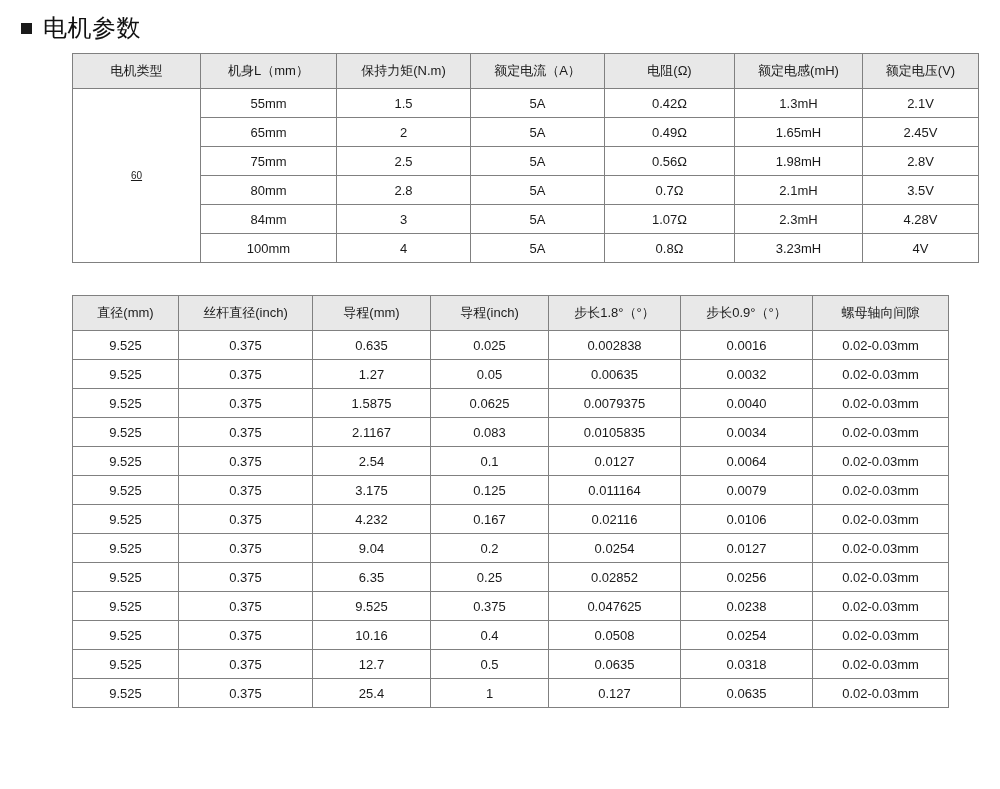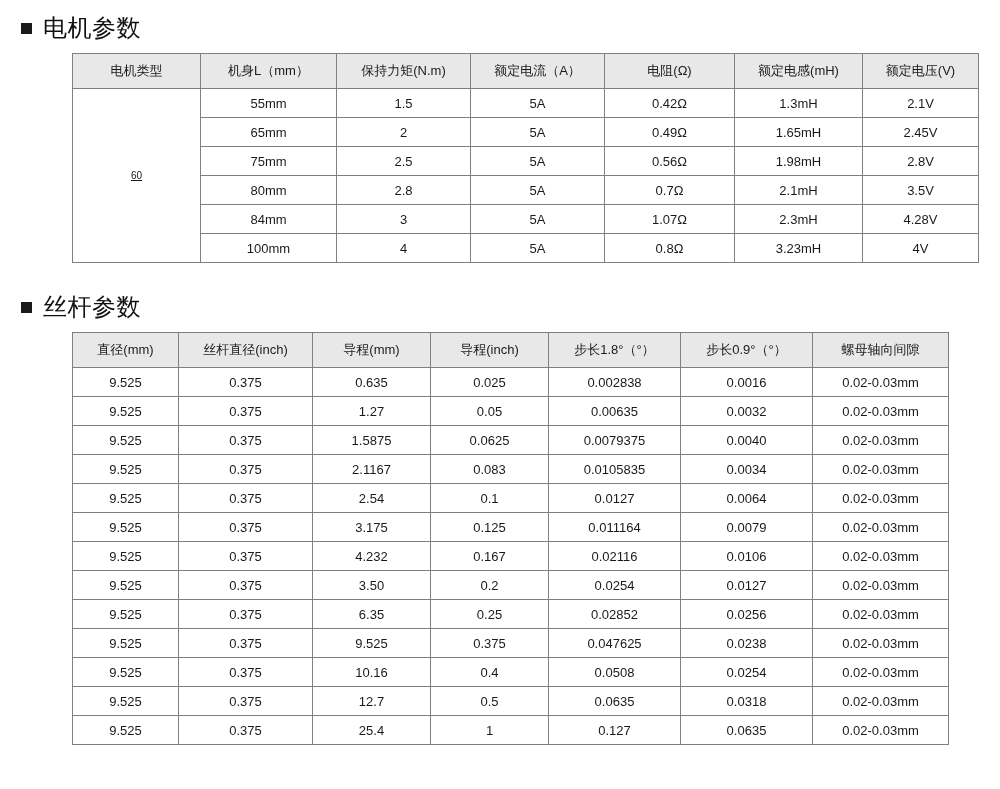--- a/index.html
+++ b/index.html
@@ -179,24 +179,20 @@
           <td>5A</td>
           <td>0.8Ω</td>
           <td>3.23mH</td>
           <td>4V</td>
         </tr>
       </tbody>
     </table>
   </div>
 
   <div class="section section-screw">
-    <div class="section-heading">
-      <span class="bullet-square"></span>
-      <span class="title">丝杆参数</span>
-    </div>
     <table class="data screw-table">
       <colgroup>
         <col class="s0">
           <col class="s1">
           <col class="s2">
           <col class="s3">
           <col class="s4">
           <col class="s5">
           <col class="s6">
       </colgroup>
@@ -271,21 +267,21 @@
           <td>0.375</td>
           <td>4.232</td>
           <td>0.167</td>
           <td>0.02116</td>
           <td>0.0106</td>
           <td>0.02-0.03mm</td>
         </tr>
         <tr>
           <td>9.525</td>
           <td>0.375</td>
-          <td>3.50</td>
+          <td>9.04</td>
           <td>0.2</td>
           <td>0.0254</td>
           <td>0.0127</td>
           <td>0.02-0.03mm</td>
         </tr>
         <tr>
           <td>9.525</td>
           <td>0.375</td>
           <td>6.35</td>
           <td>0.25</td>

